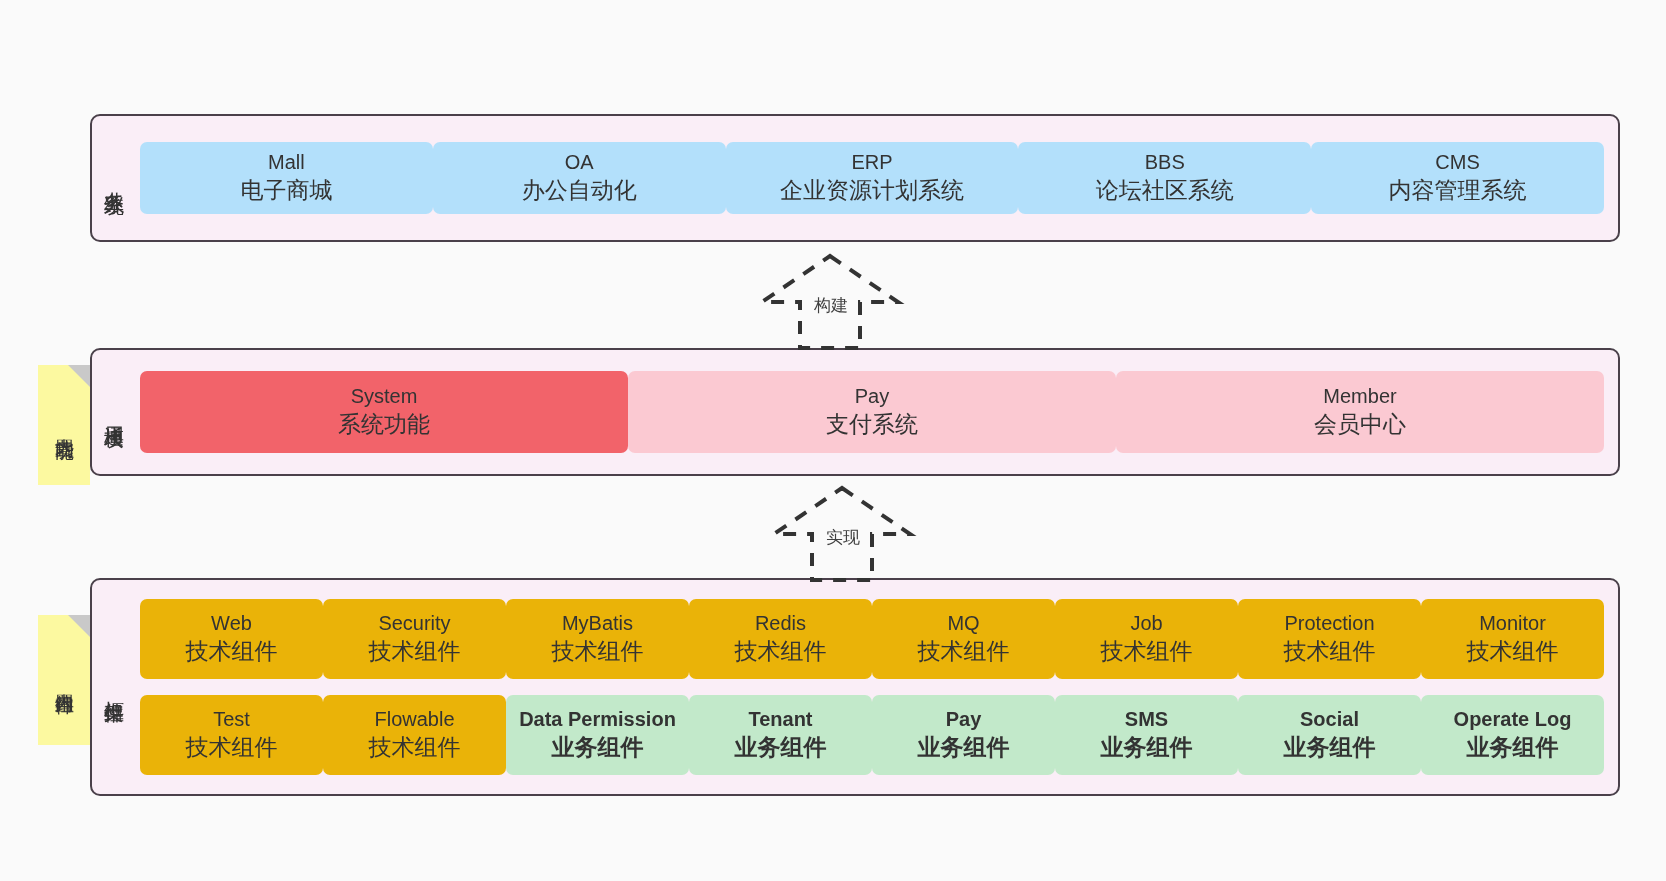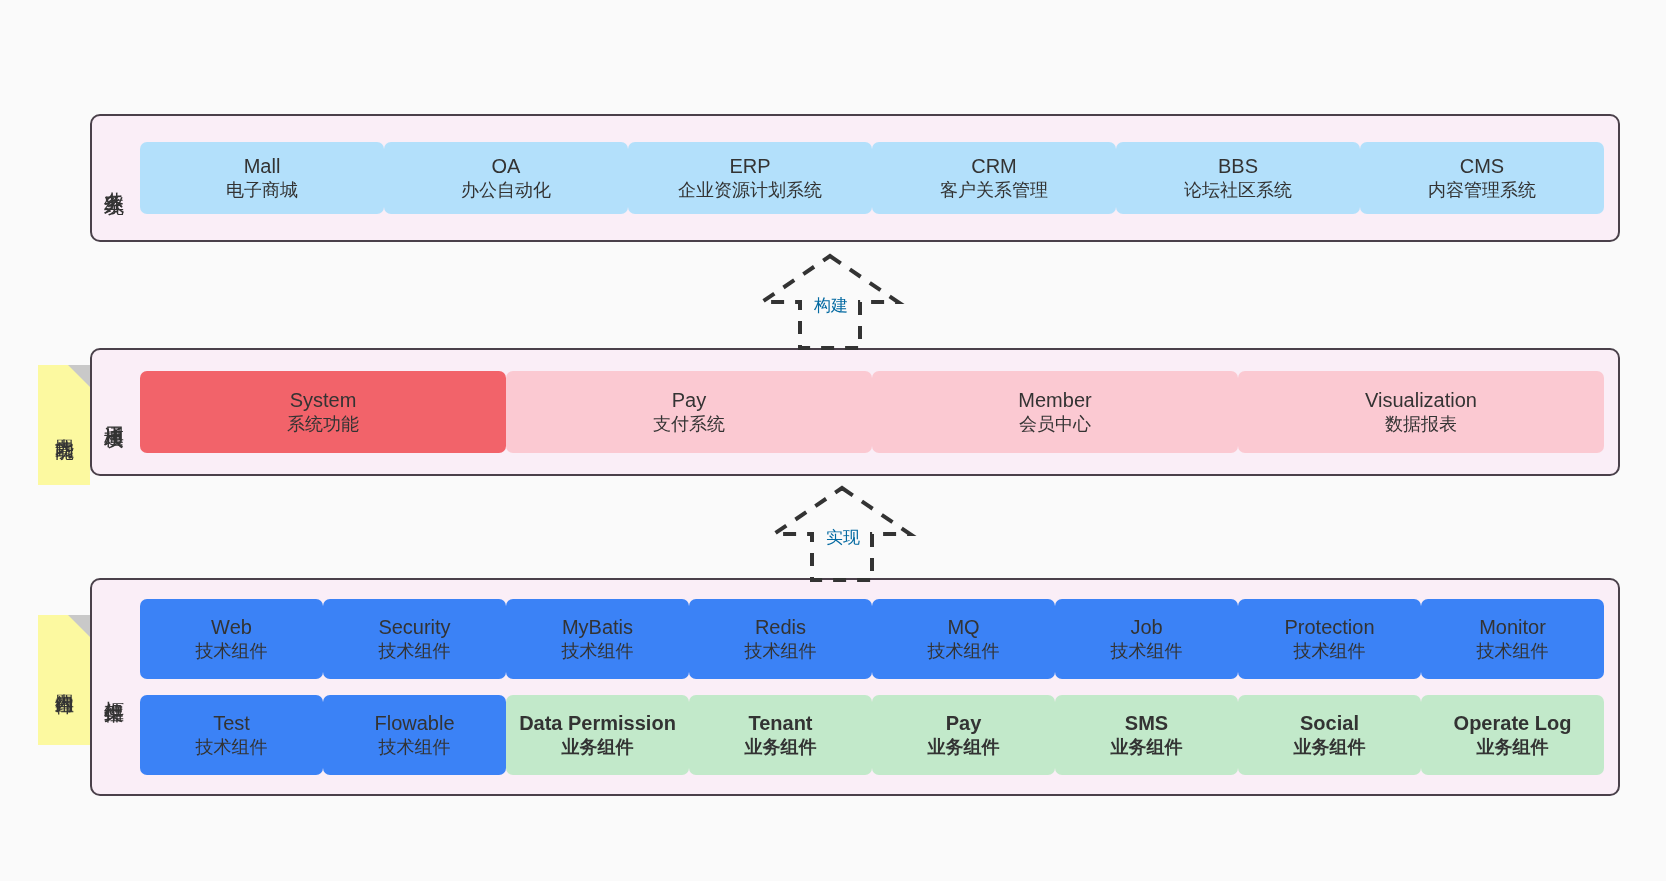--- a/index.html
+++ b/index.html
@@ -59,27 +59,27 @@
     border-radius: 7px;
     display: flex;
     flex-direction: column;
     align-items: center;
     justify-content: center;
     text-align: center;
     line-height: 1.28;
     padding: 6px 4px;
   }
   .card .en { font-size: 20px; }
-  .card .cn { font-size: 18px; }
+  .card .cn { font-size: 23px; }
 
   
   .c-blue      { background: #b3e0fb; }
   .c-red       { background: #f2636a; }
   .c-pink      { background: #fbc9d2; }
-  .c-green     { background: #3b82f6; }
+  .c-green     { background: #eab308; }
   .c-greenlite { background: #c2e9ca; font-weight: bold; }
 
   
   #layer-business  { left: 90px;  top: 114px; width: 1530px; height: 128px; }
   #layer-common    { left: 90px;  top: 348px; width: 1530px; height: 128px; }
   #layer-framework { left: 90px;  top: 578px; width: 1530px; height: 218px; }
 
   #layer-business .layer-body  { padding-right: 14px; }
   #layer-common  .layer-body   { padding-right: 14px; }
   #layer-framework .layer-body { padding-right: 14px; }
@@ -124,21 +124,21 @@
     z-index: 2;
   }
   #connector-build   { left: 750px; top: 252px; }
   #connector-impl    { left: 762px; top: 484px; }
   .connector svg { display: block; overflow: visible; }
   .connector .clabel {
     position: absolute;
     left: 62px;
     top: 42px;
     font-size: 17px;
-    color: #0369a1;
+    color: #404040;
     background: #fafafa;
     padding: 0 2px;
     white-space: nowrap;
   }
 </style>
 </head>
 <body>
 
 <div class="layer" id="layer-business">
   <div class="layer-title">业务系统</div>
@@ -148,24 +148,20 @@
         <span class="en">Mall</span>
         <span class="cn">电子商城</span>
       </div>
       <div class="card c-blue">
         <span class="en">OA</span>
         <span class="cn">办公自动化</span>
       </div>
       <div class="card c-blue">
         <span class="en">ERP</span>
         <span class="cn">企业资源计划系统</span>
-      </div>
-      <div class="card c-blue">
-        <span class="en">CRM</span>
-        <span class="cn">客户关系管理</span>
       </div>
       <div class="card c-blue">
         <span class="en">BBS</span>
         <span class="cn">论坛社区系统</span>
       </div>
       <div class="card c-blue">
         <span class="en">CMS</span>
         <span class="cn">内容管理系统</span>
       </div>
     </div>
@@ -189,24 +185,20 @@
         <span class="cn">系统功能</span>
       </div>
       <div class="card c-pink">
         <span class="en">Pay</span>
         <span class="cn">支付系统</span>
       </div>
       <div class="card c-pink">
         <span class="en">Member</span>
         <span class="cn">会员中心</span>
       </div>
-      <div class="card c-pink">
-        <span class="en">Visualization</span>
-        <span class="cn">数据报表</span>
-      </div>
     </div>
   </div>
 </div>
 
 <div class="connector" id="connector-impl">
   <svg width="160" height="100" viewBox="0 0 160 100">
     <path d="M80 4 L148 50 L110 50 L110 96 L50 96 L50 50 L12 50 Z" fill="none" stroke="#333333" stroke-width="4" stroke-dasharray="13 11" stroke-linejoin="miter"></path>
   </svg>
   <span class="clabel">实现</span>
 </div>

